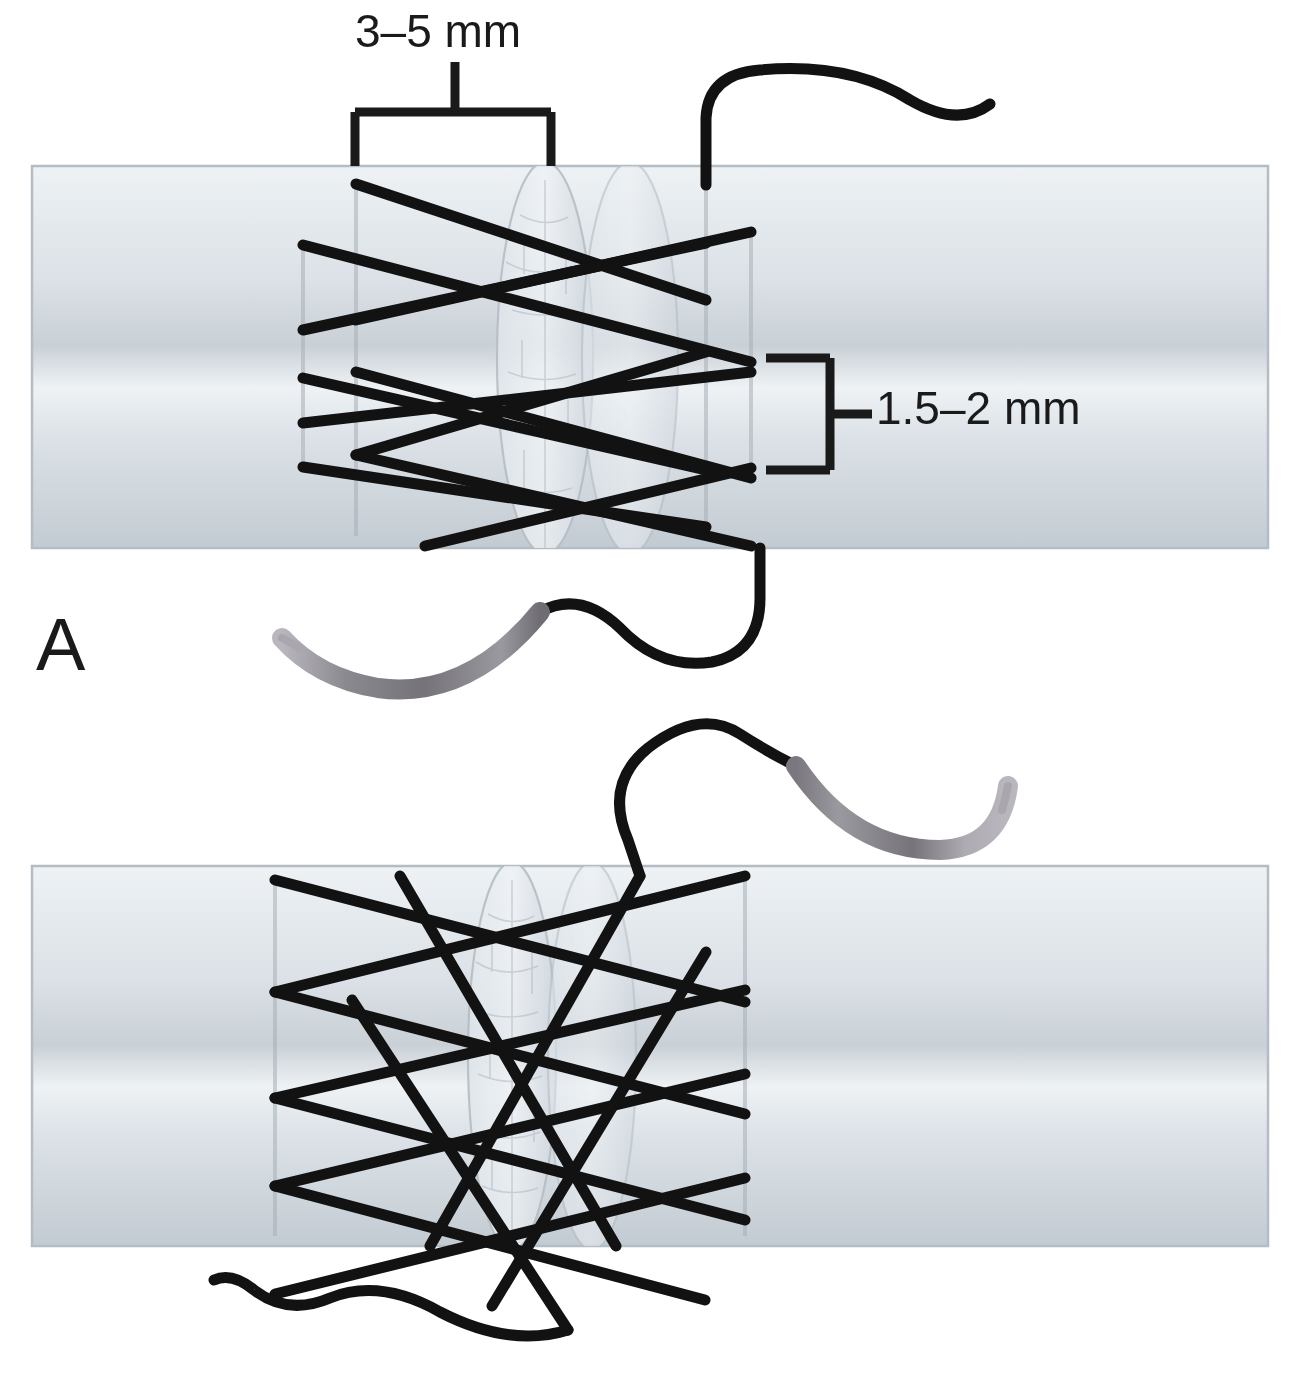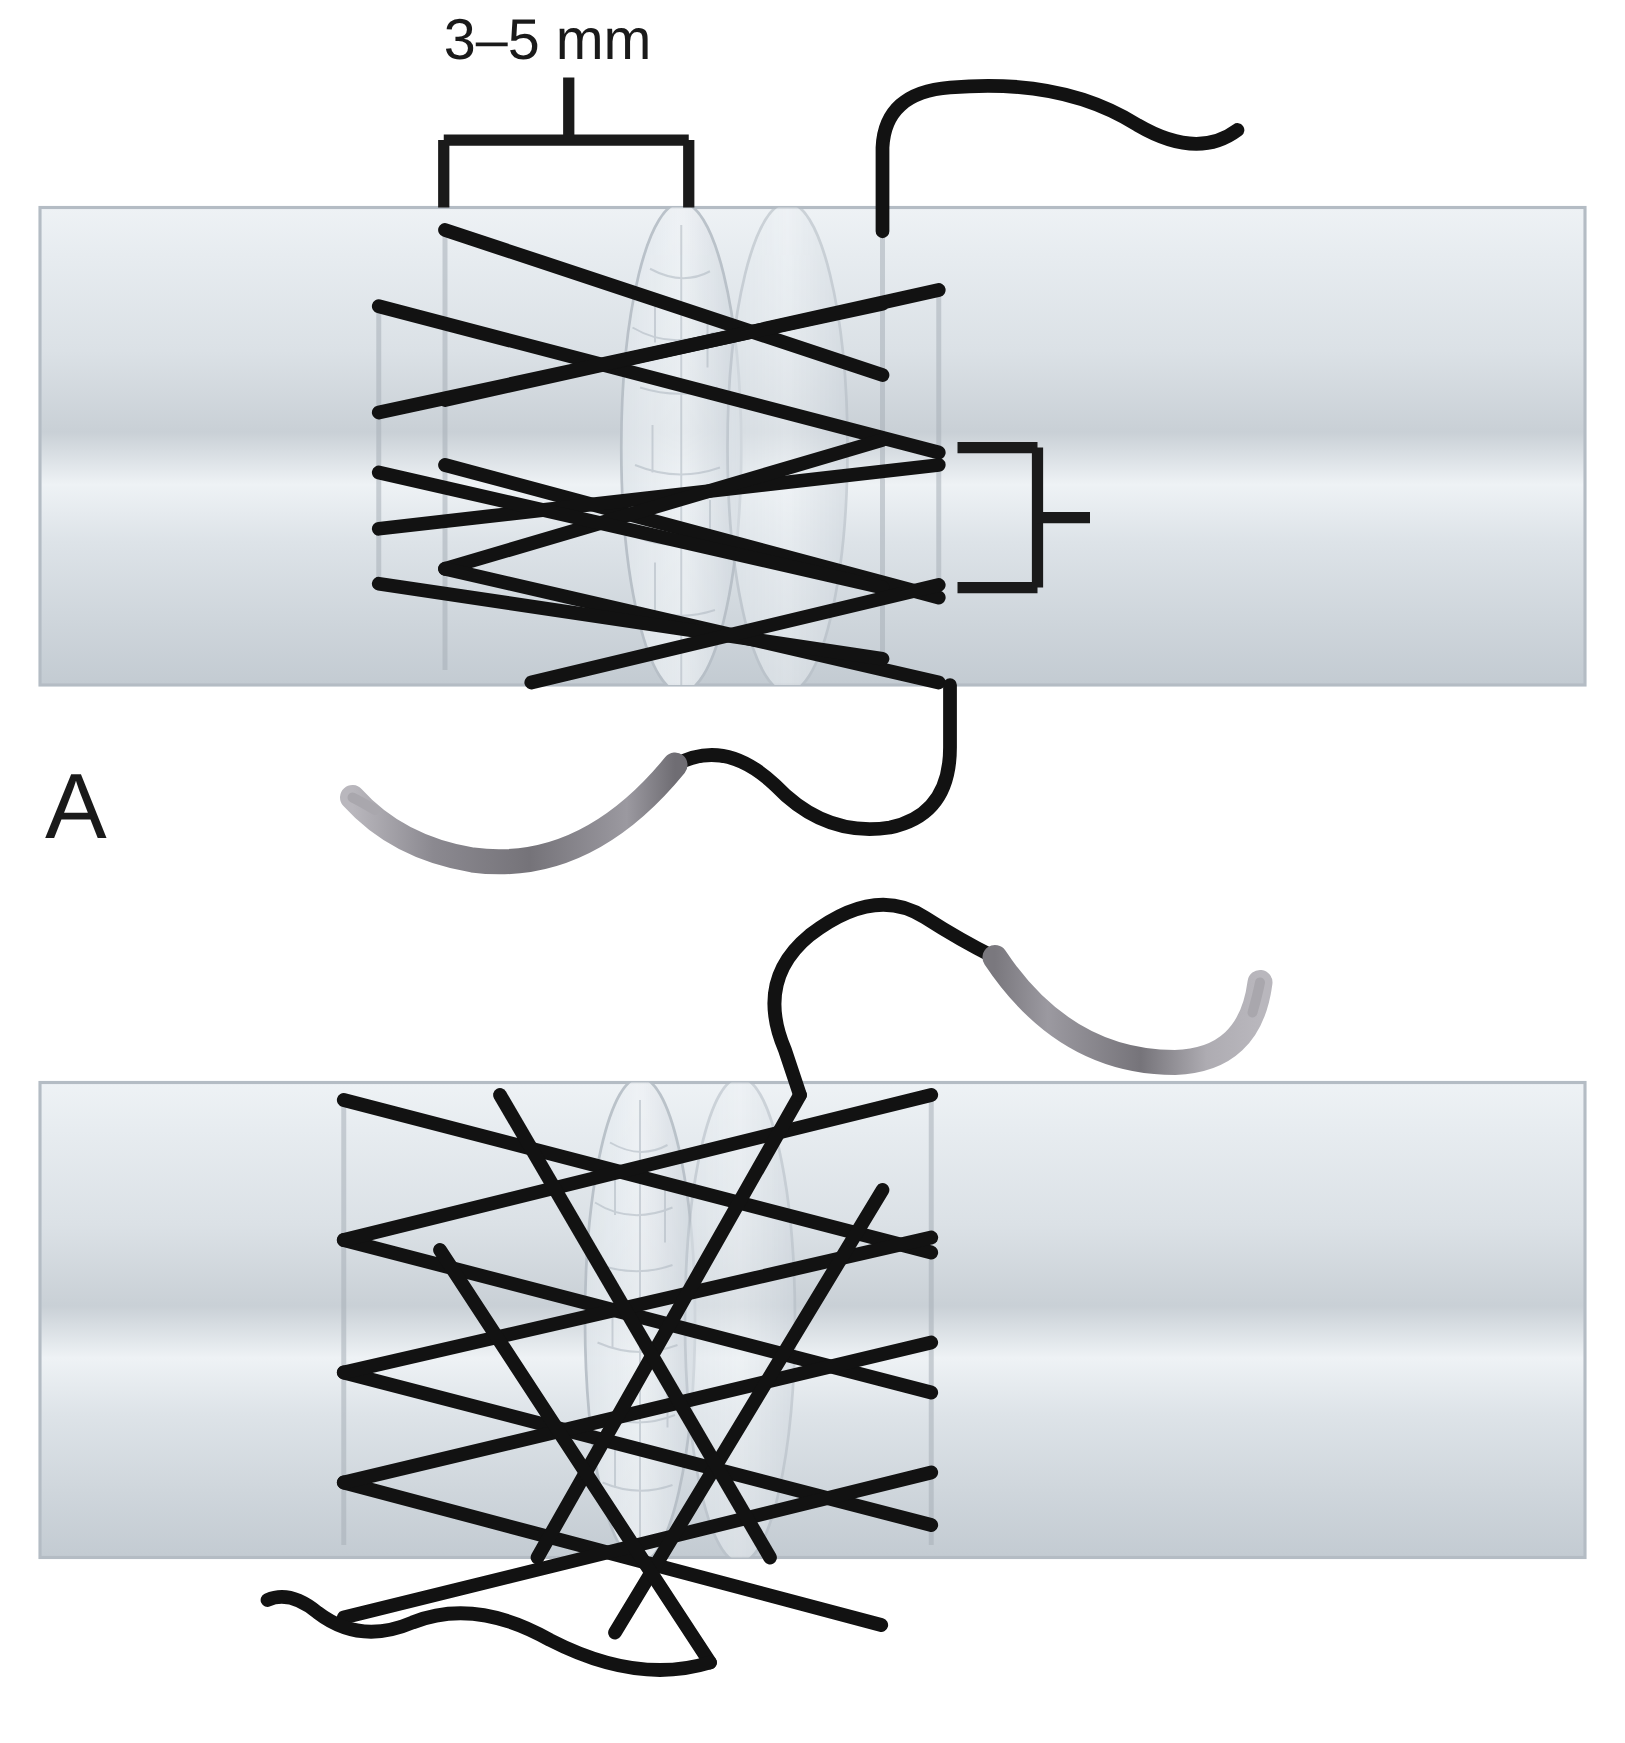--- a/index.html
+++ b/index.html
@@ -133,20 +133,21 @@
       <g stroke="#1a1a1a" stroke-width="9" stroke-linecap="butt" fill="none">
         <line x1="766" y1="358" x2="830" y2="358"></line>
         <line x1="766" y1="470" x2="830" y2="470"></line>
         <line x1="830" y1="358" x2="830" y2="470"></line>
         <line x1="830" y1="414" x2="872" y2="414"></line>
       </g>
     </svg>
 
     <div class="dim-label" id="label-gap">3–5 mm</div>
 
+    <div class="dim-label" id="label-bite">1.5–2 mm</div>
 
     <div class="panel-letter" id="letter-a">A</div>
   </div>
 
   <div class="panel" id="panel-b">
     <svg class="panel-svg" width="1300" height="694" viewBox="0 0 1300 694">
       <defs>
         <linearGradient id="tubeGradB" x1="0" y1="0" x2="0" y2="1">
           <stop offset="0" stop-color="#eef2f5"></stop>
           <stop offset="0.10" stop-color="#e7ecf0"></stop>

